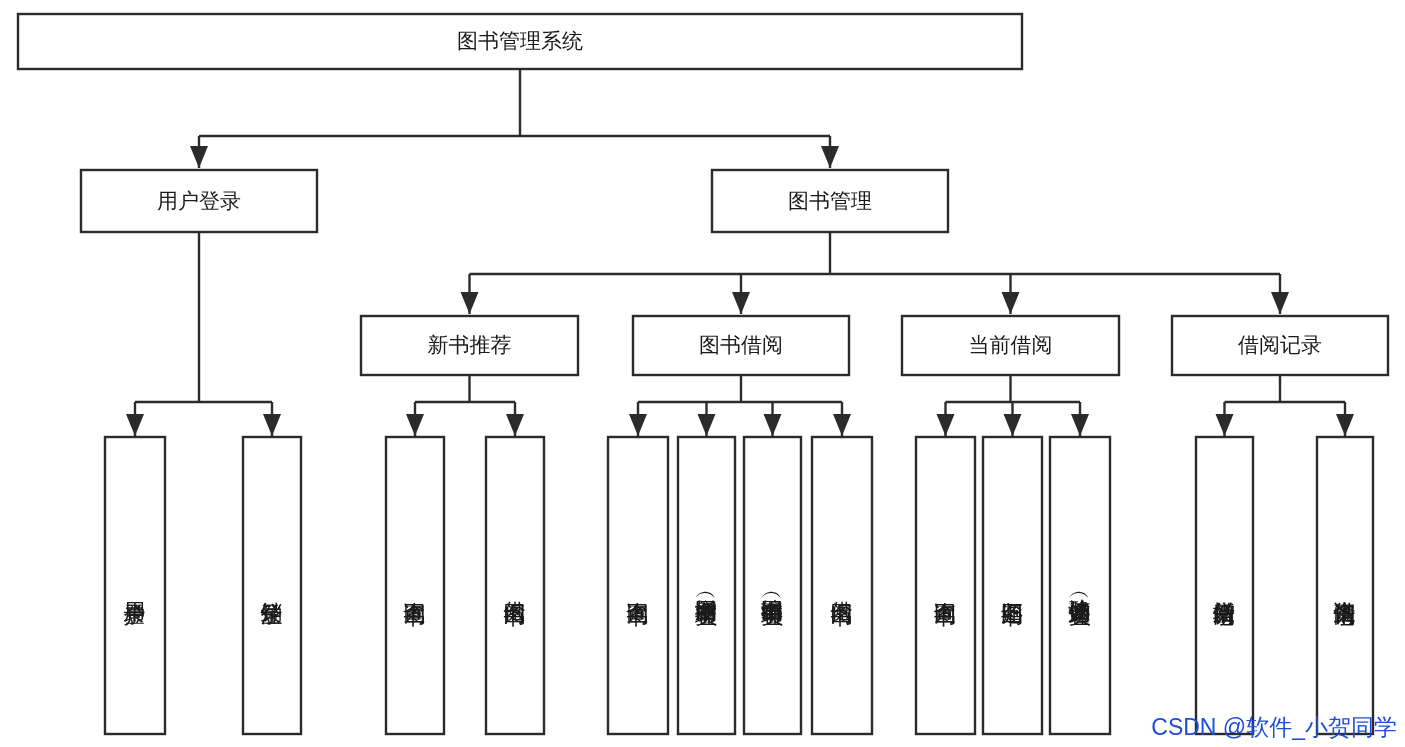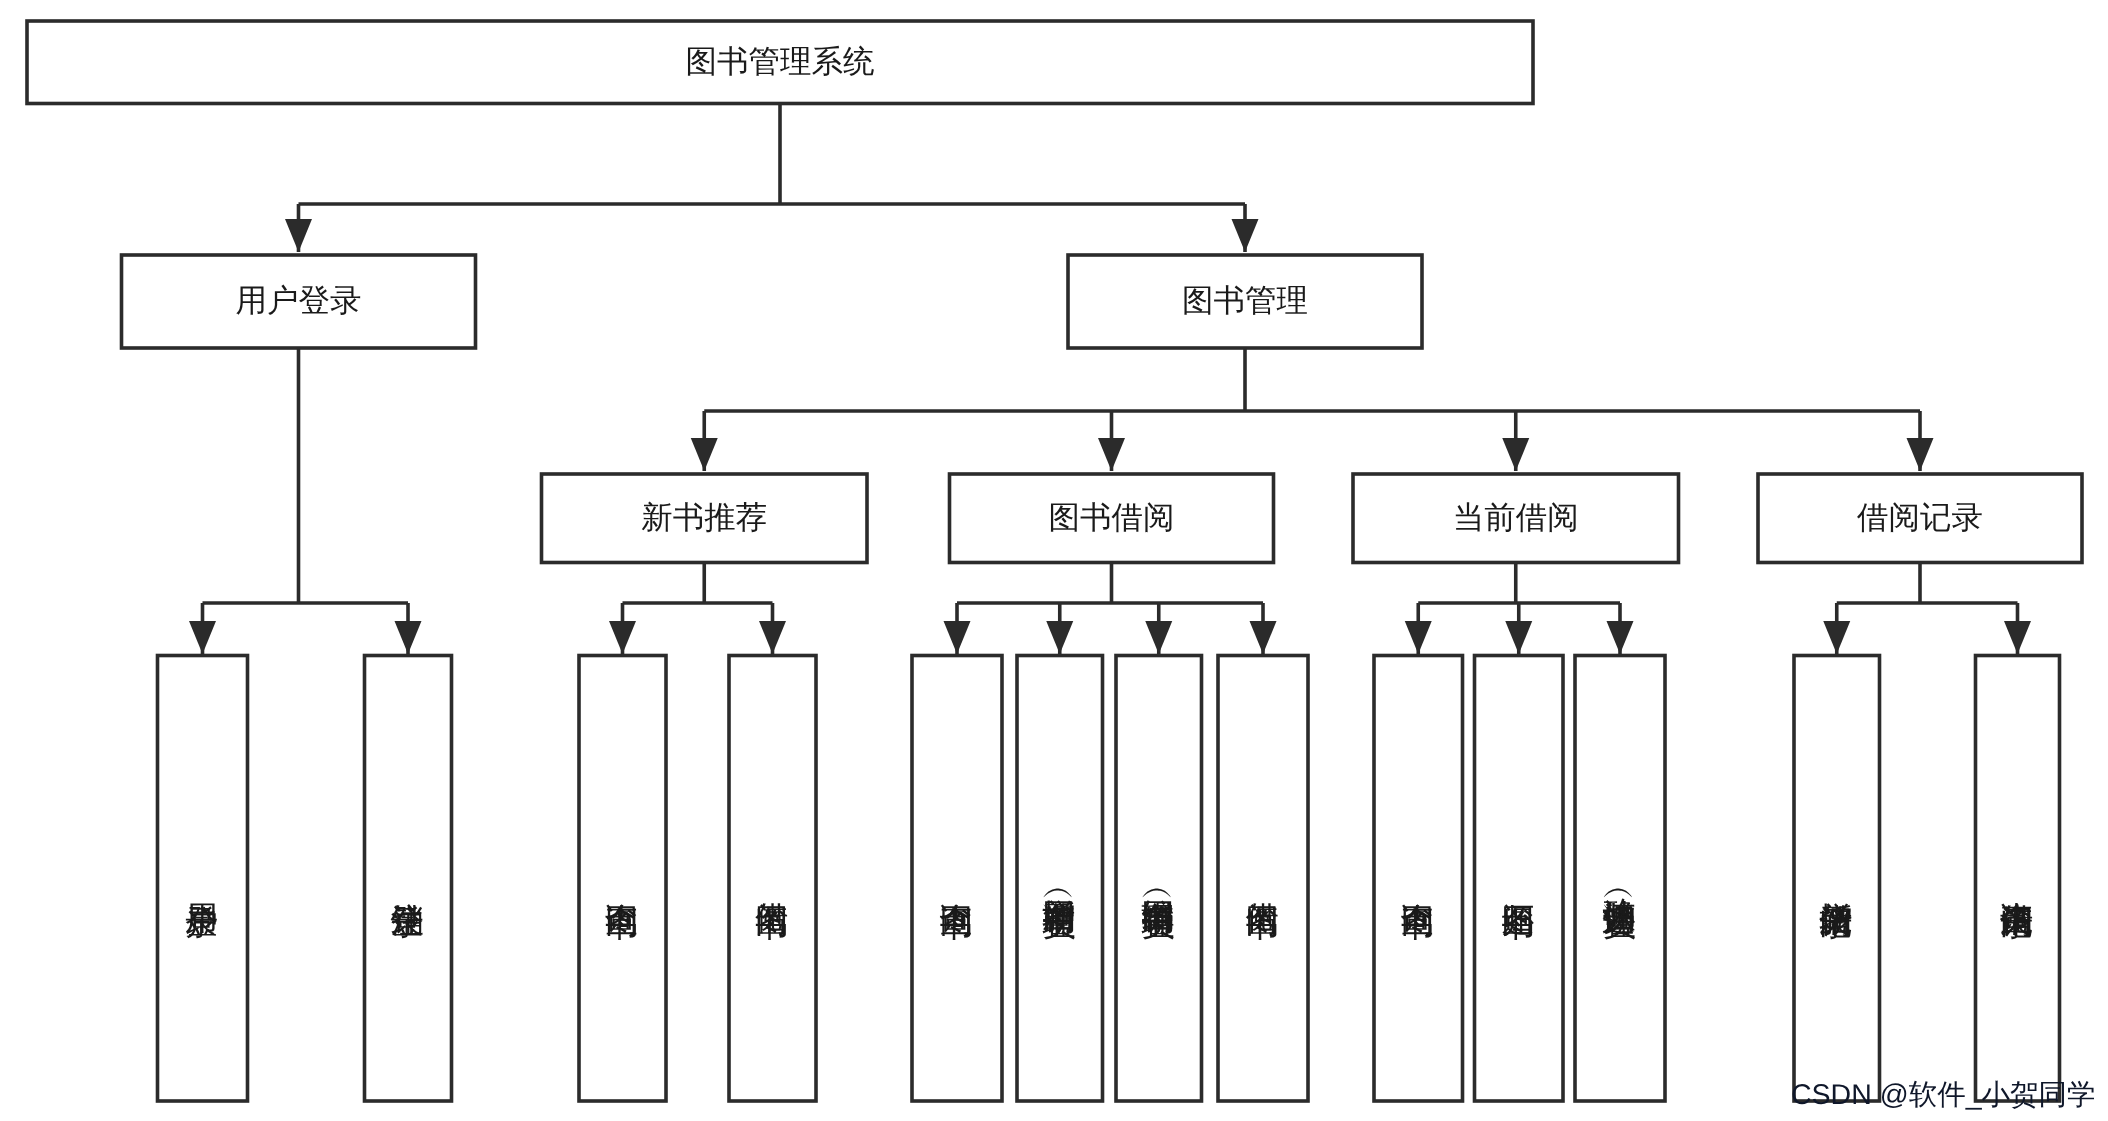--- a/index.html
+++ b/index.html
@@ -62,22 +62,22 @@
     justify-content: center;
     text-align: center;
     white-space: nowrap;
     pointer-events: none;
   }
   .watermark {
     position: absolute;
     right: 8px;
     bottom: 4px;
     font-family: "Liberation Sans", "DejaVu Sans", sans-serif;
-    font-size: 19px;
-    color: #0f172a;
+    font-size: 23px;
+    color: #1d4ed8;
     white-space: nowrap;
   }
 </style>
 </head>
 <body>
 
 <div id="diagram-root">
 
   <svg class="flow" viewBox="0 0 1405 747">
     <g id="connectors">

